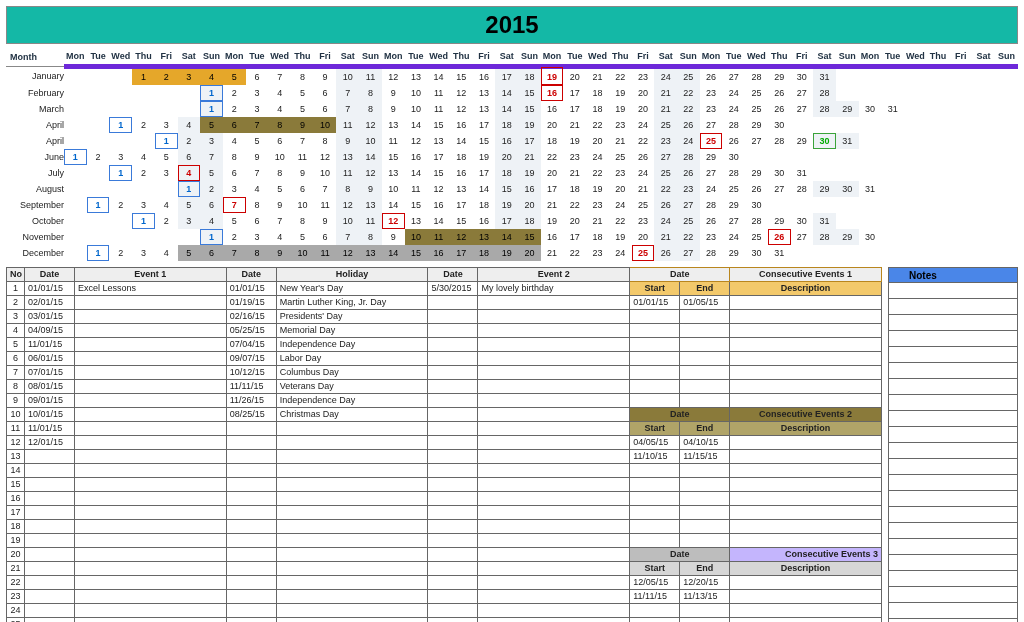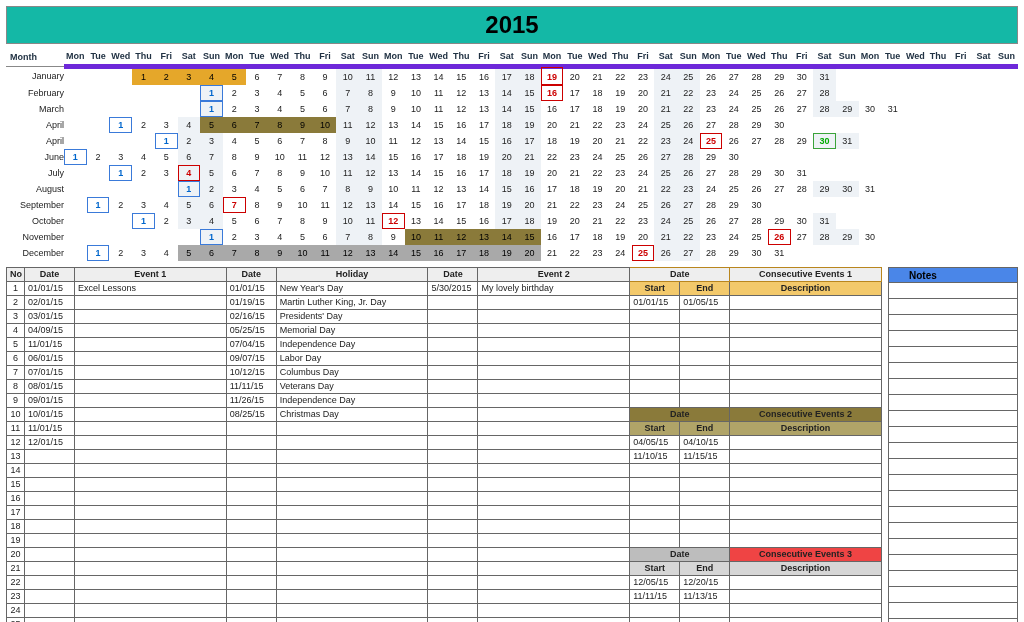--- a/index.html
+++ b/index.html
@@ -888,21 +888,21 @@
           </tr>
           <tr>
             <td class="no">20</td>
             <td class="dt ev1"></td>
             <td class="ev1"></td>
             <td class="dt"></td>
             <td></td>
             <td class="dt"></td>
             <td></td>
             <td colspan="2" class="ce3-date" style="background: rgb(189, 189, 189); text-align: center; font-weight: bold;">Date</td>
-            <td class="ce3-date" style="background: #ef4444; text-align: center; font-weight: bold;">Consecutive Events 3</td>
+            <td class="ce3-date" style="background: #c4b5fd; text-align: right; font-weight: bold;">Consecutive Events 3</td>
           </tr>
           <tr>
             <td class="no">21</td>
             <td class="dt ev1"></td>
             <td class="ev1"></td>
             <td class="dt"></td>
             <td></td>
             <td class="dt"></td>
             <td></td>
             <td style="background: rgb(214, 214, 214); text-align: center; font-weight: bold;">Start</td>

